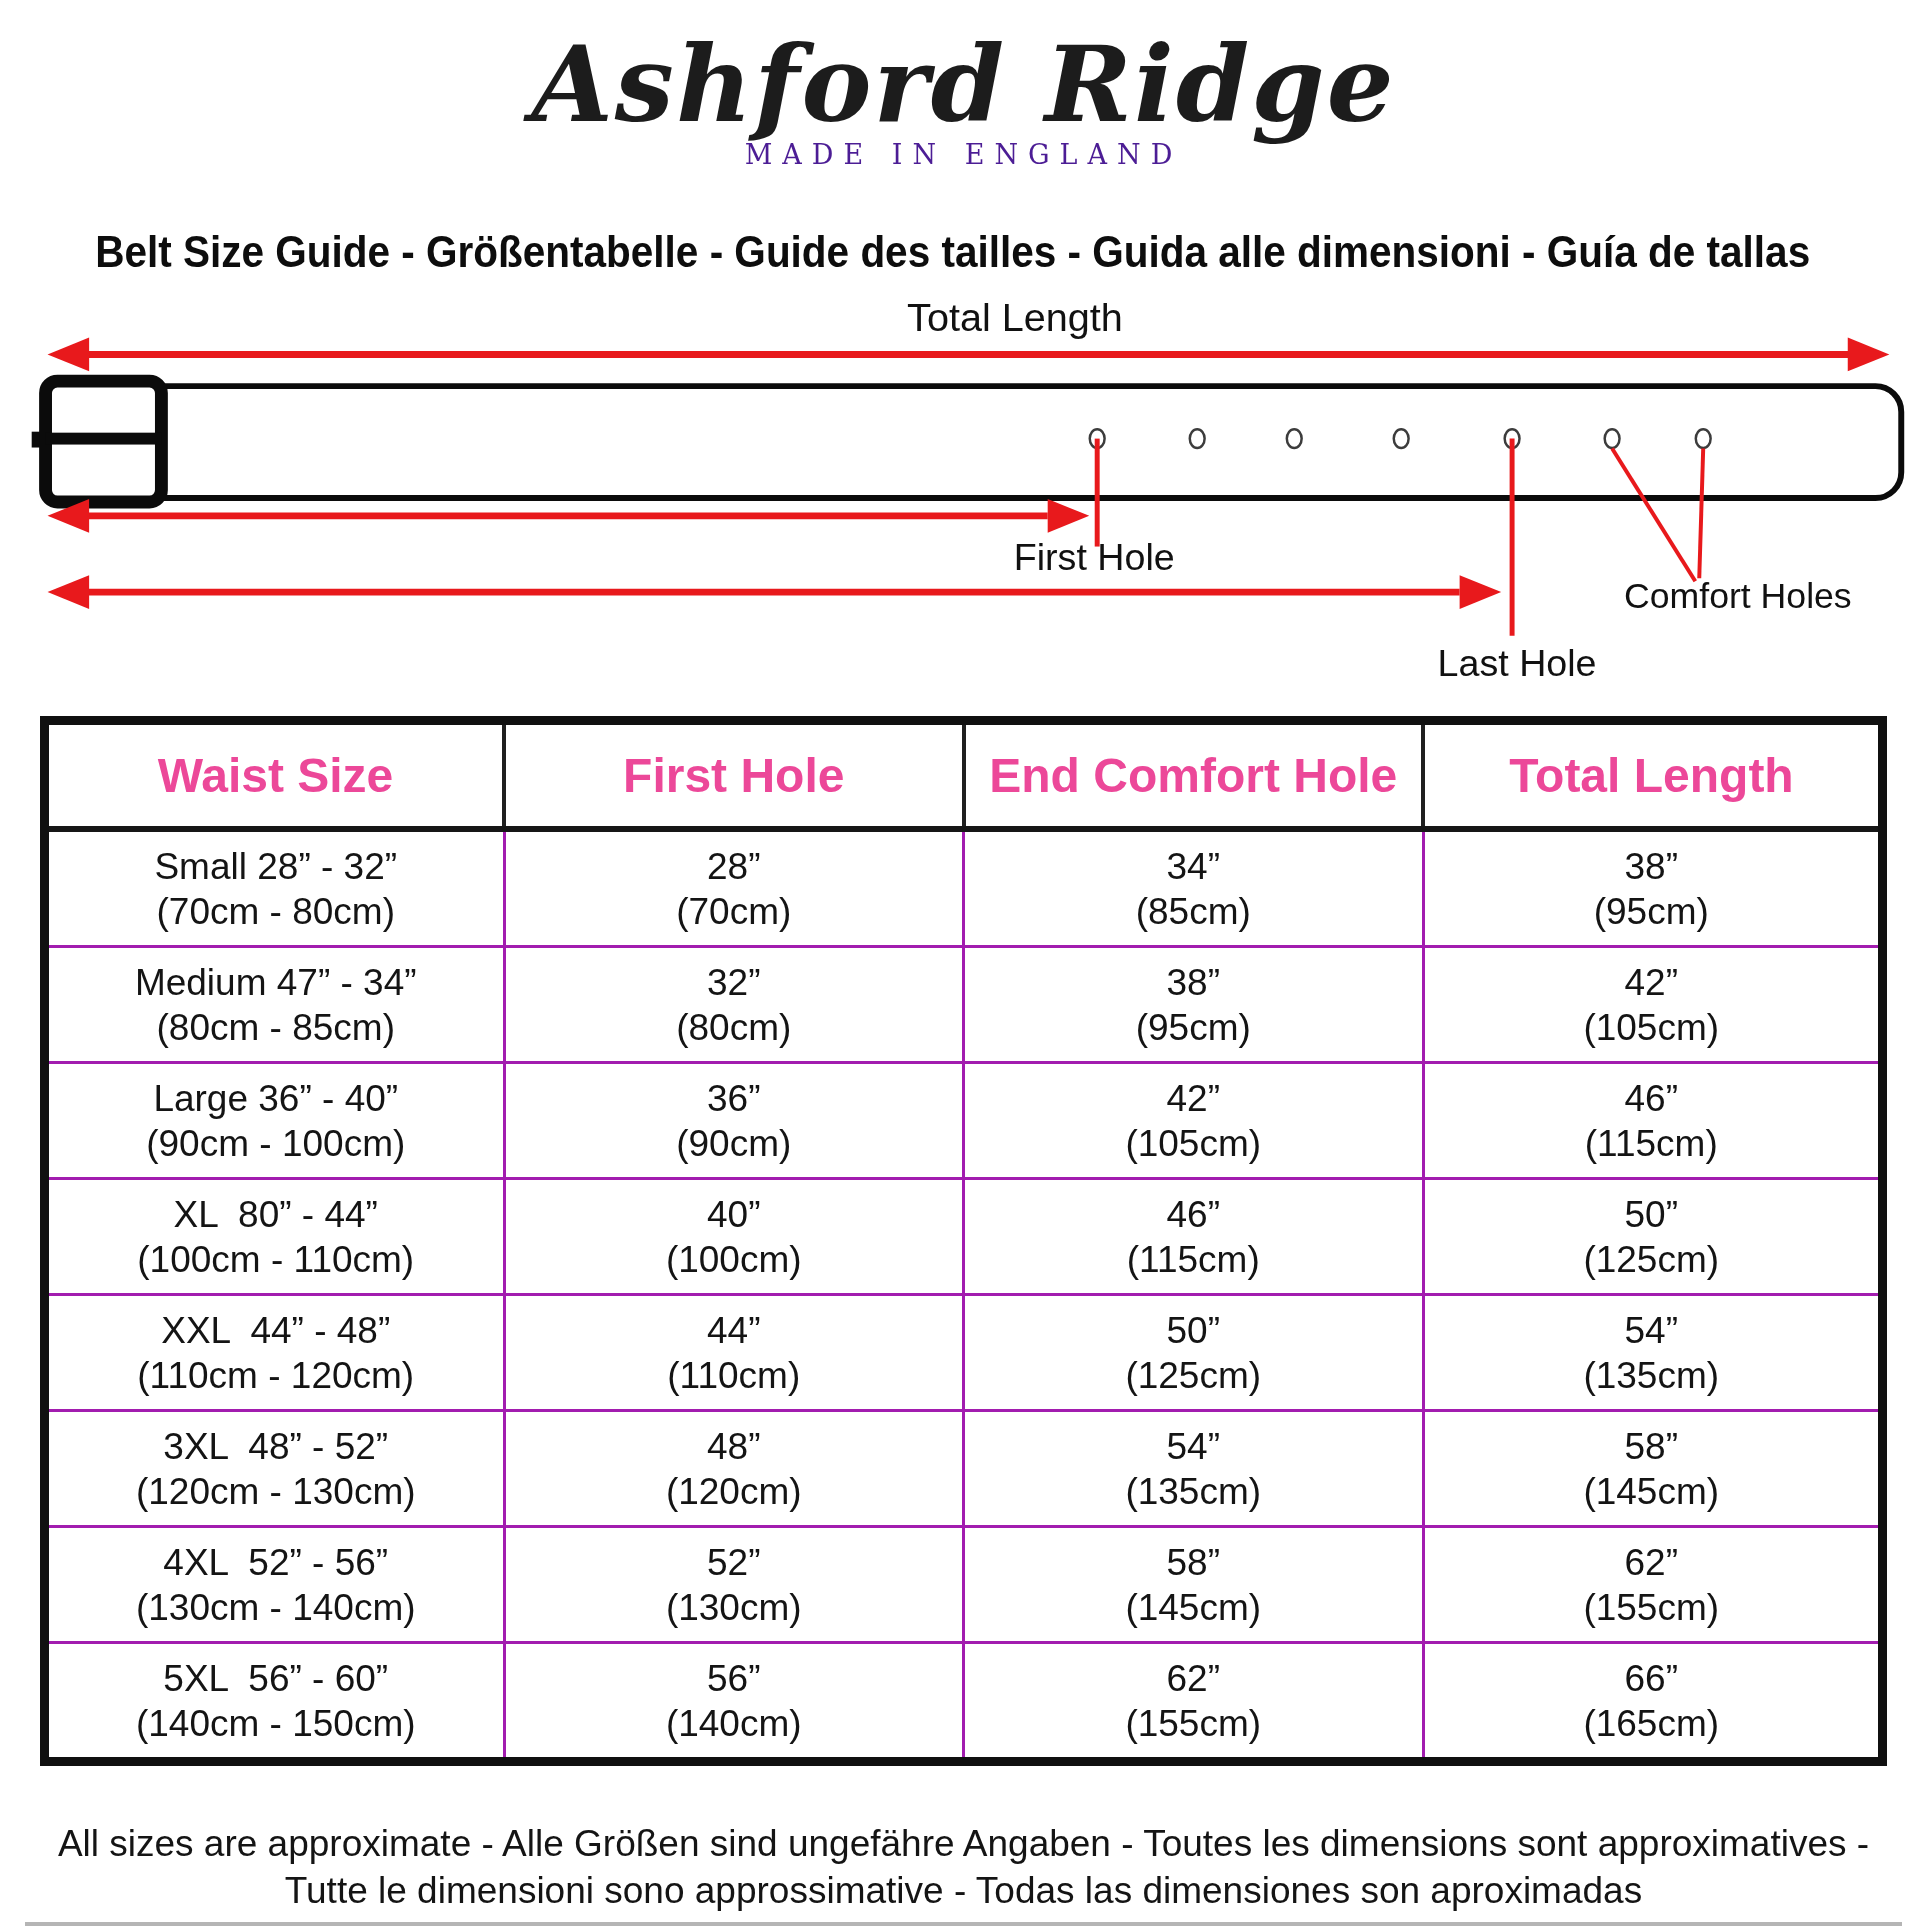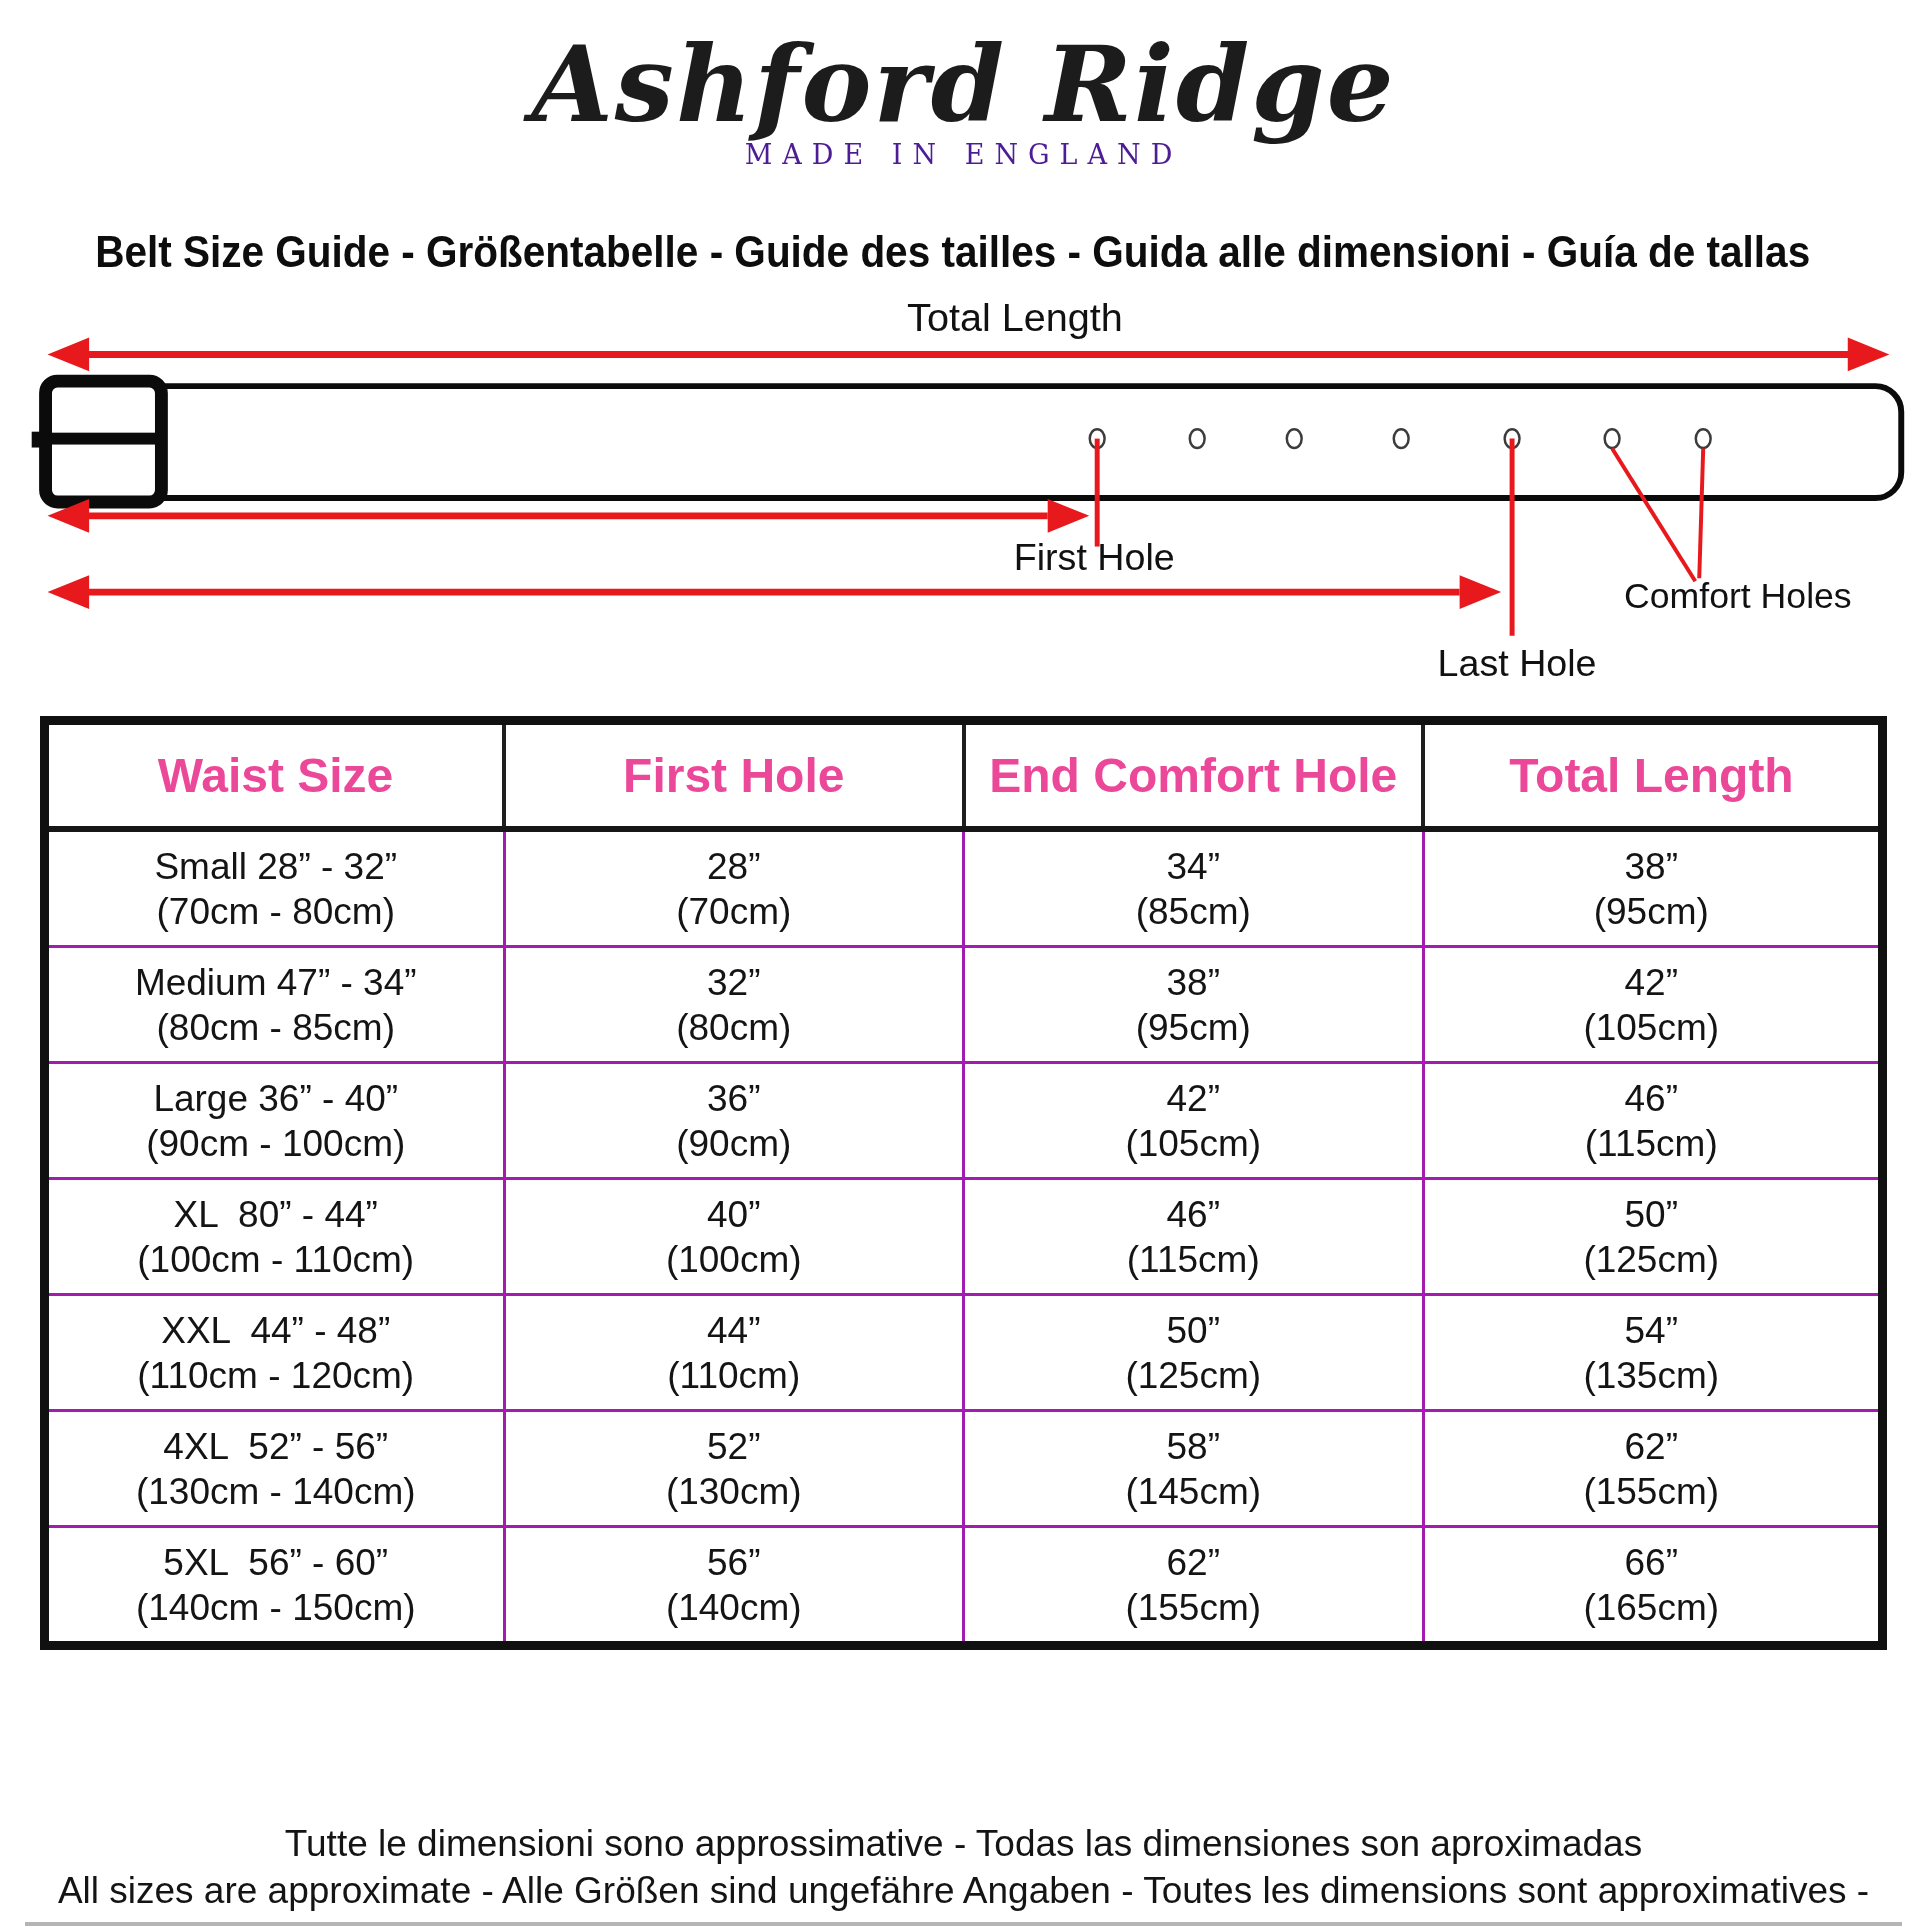--- a/index.html
+++ b/index.html
@@ -219,20 +219,38 @@
             <div class="cl1">50”</div>
             <div class="cl2">(125cm)</div>
           </td>
           <td>
             <div class="cl1">54”</div>
             <div class="cl2">(135cm)</div>
           </td>
         </tr>
         <tr>
           <td>
+            <div class="cl1">3XL  48” - 52”</div>
+            <div class="cl2">(120cm - 130cm)</div>
+          </td>
+          <td>
+            <div class="cl1">48”</div>
+            <div class="cl2">(120cm)</div>
+          </td>
+          <td>
+            <div class="cl1">54”</div>
+            <div class="cl2">(135cm)</div>
+          </td>
+          <td>
+            <div class="cl1">58”</div>
+            <div class="cl2">(145cm)</div>
+          </td>
+        </tr>
+        <tr>
+          <td>
             <div class="cl1">4XL  52” - 56”</div>
             <div class="cl2">(130cm - 140cm)</div>
           </td>
           <td>
             <div class="cl1">52”</div>
             <div class="cl2">(130cm)</div>
           </td>
           <td>
             <div class="cl1">58”</div>
             <div class="cl2">(145cm)</div>
@@ -257,19 +275,19 @@
           </td>
           <td>
             <div class="cl1">66”</div>
             <div class="cl2">(165cm)</div>
           </td>
         </tr>
       </tbody>
   </table>
 
   <div class="footer-note">
+    <div>All sizes are approximate - Alle Größen sind ungefähre Angaben - Toutes les dimensions sont approximatives -</div>
     <div>Tutte le dimensioni sono approssimative - Todas las dimensiones son aproximadas</div>
-    <div>All sizes are approximate - Alle Größen sind ungefähre Angaben - Toutes les dimensions sont approximatives -</div>
   </div>
 
   <div class="bottom-rule"></div>
 </div>
 
 
 </body></html>

